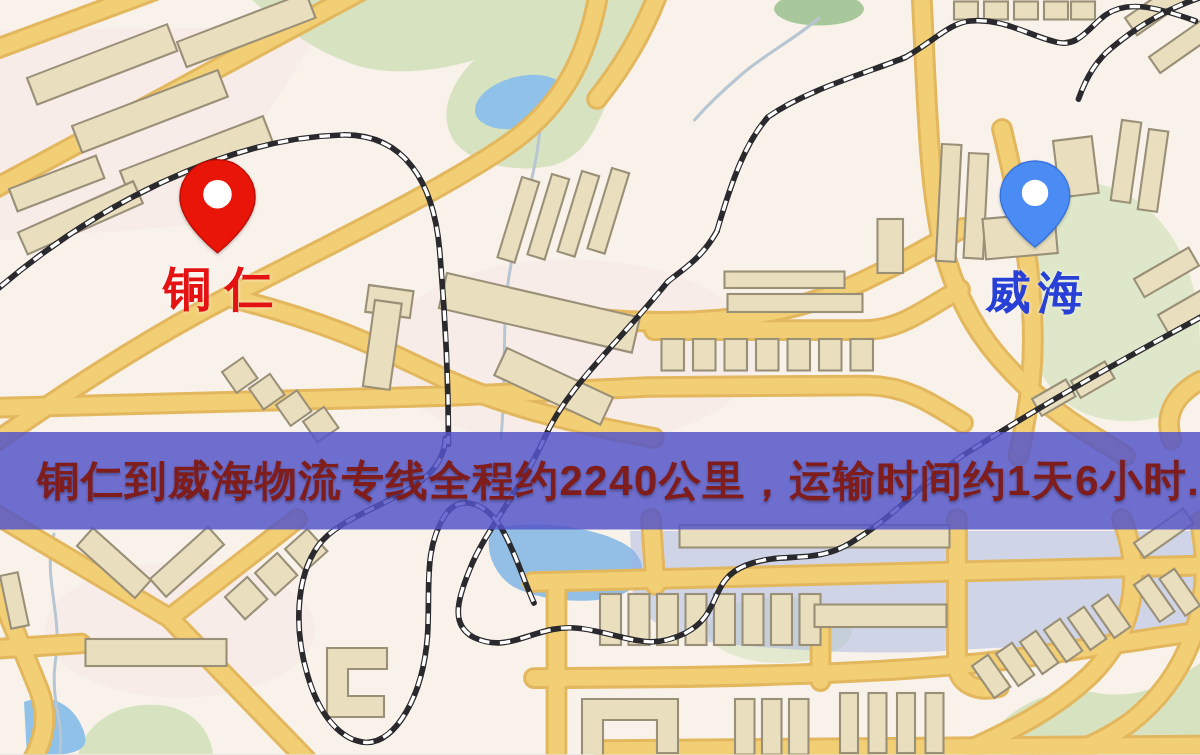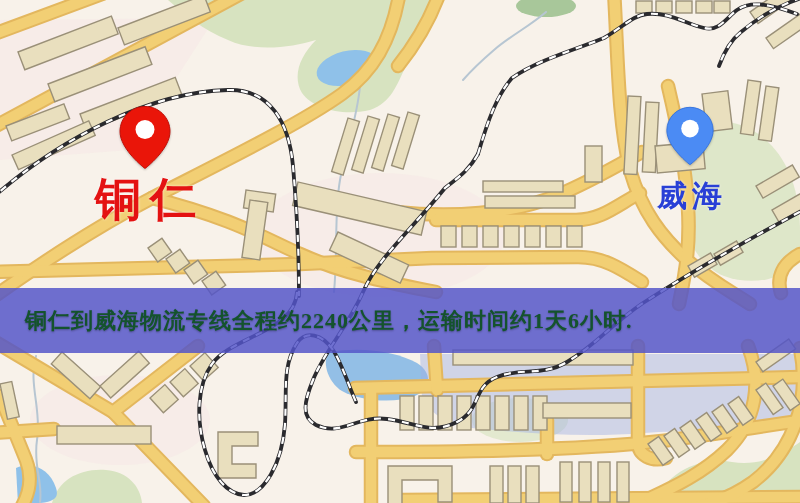--- a/index.html
+++ b/index.html
@@ -21,31 +21,31 @@
   .rail-b{fill:none;stroke:var(--railway,#2a2a2e);stroke-width:3.8;stroke-linecap:round;}
   .rail-w{fill:none;stroke:#ffffff;stroke-width:2.2;stroke-dasharray:7 7;stroke-linecap:butt;}
   
   .pin{position:absolute;}
   .pin svg{display:block;filter:drop-shadow(0 1px 1px rgba(0,0,0,.25));}
   .pin-label{
     position:absolute;transform:translateX(-50%);
     font-weight:700;white-space:nowrap;line-height:1;
     text-shadow:0 0 3px rgba(255,255,255,.7);
   }
-  .label-origin{left:150px;top:176px;font-size:46px;letter-spacing:9px;color:var(--red_label,#e41212);}
+  .label-origin{left:150px;top:176px;font-size:32px;letter-spacing:9px;color:var(--red_label,#e41212);}
   .label-dest{left:692px;top:181px;font-size:30px;letter-spacing:5px;color:var(--blue_label,#2940d6);}
   
   .banner{
     position:absolute;left:0;right:0;top:288px;height:65px;
     background:rgba(84,85,200,0.84);
     display:flex;align-items:center;padding-left:25px;box-sizing:border-box;
   }
   .banner-text{
-    color:#14532d;font-size:22px;font-weight:600;letter-spacing:1px;
-    text-shadow:0 1px 2px rgba(0,0,0,.3);white-space:nowrap;font-family:Liberation Serif, serif;
+    color:#7f1d1d;font-size:28px;font-weight:600;letter-spacing:1px;
+    text-shadow:0 1px 2px rgba(0,0,0,.3);white-space:nowrap;
   }
 </style>
 </head>
 <body>
 
 <div class="viewport">
 
   <svg class="map-art" viewBox="0 0 800 503" aria-hidden="true">
     <rect class="bg" x="0" y="0" width="800" height="503"></rect>
 

